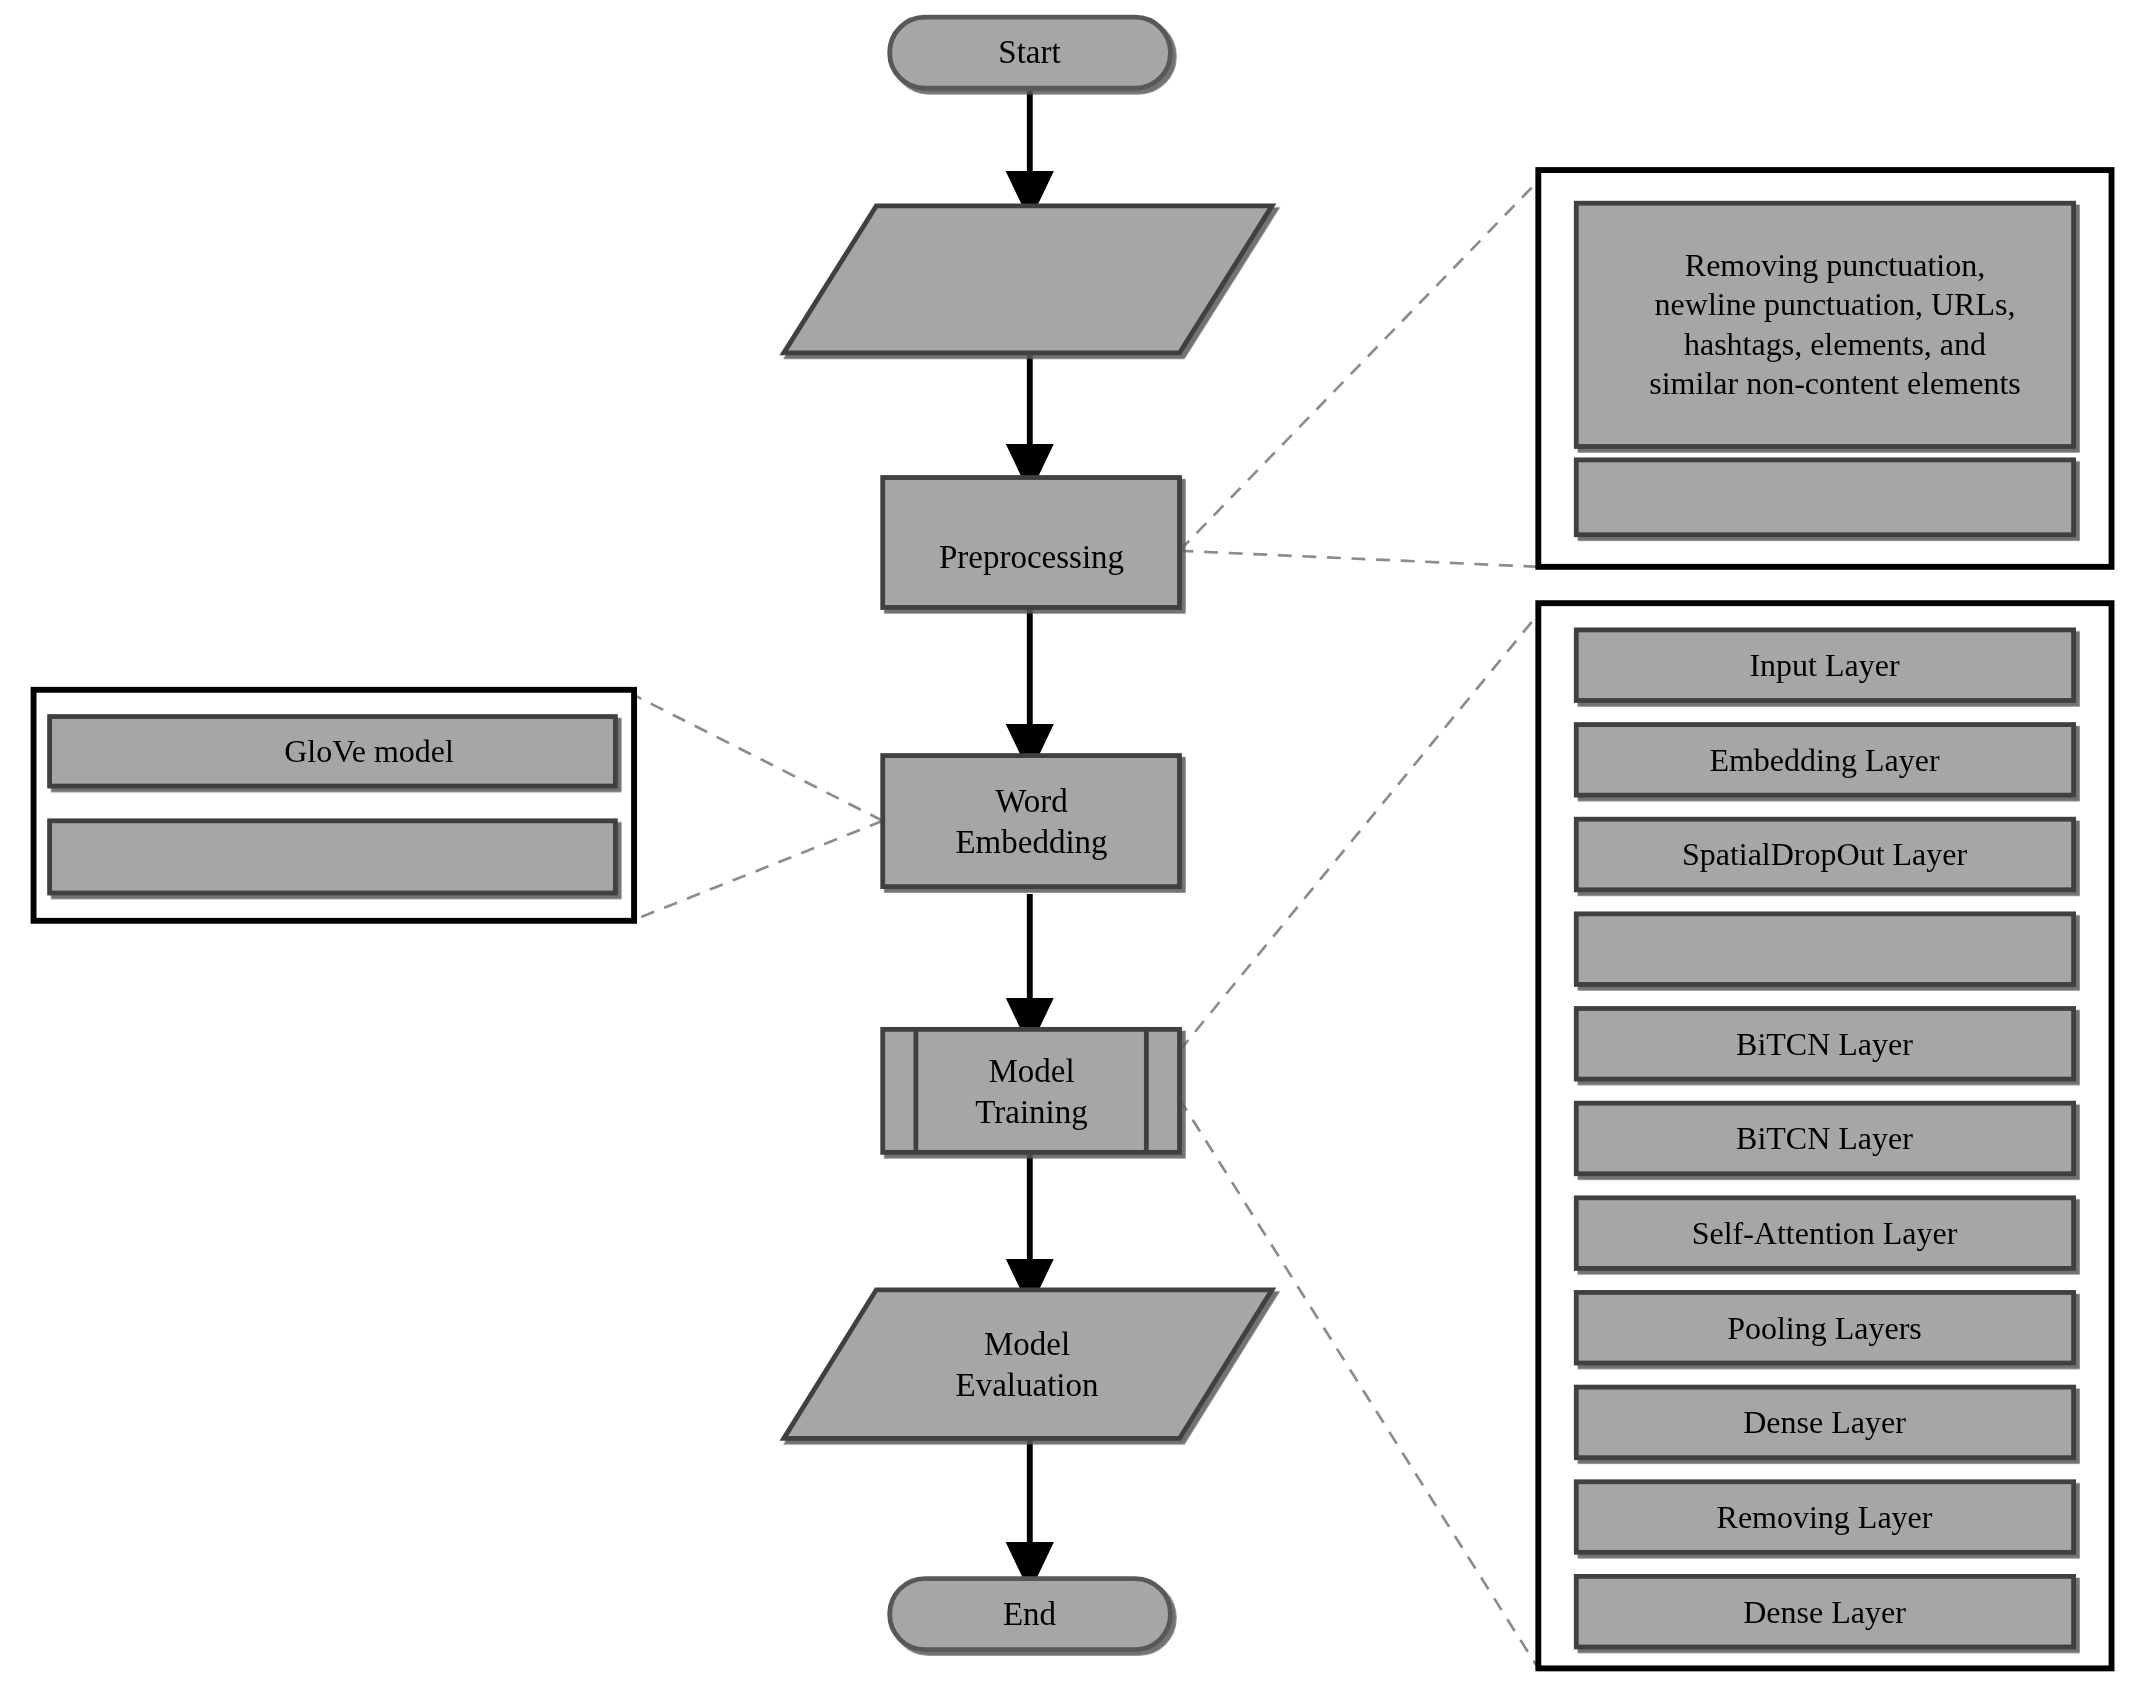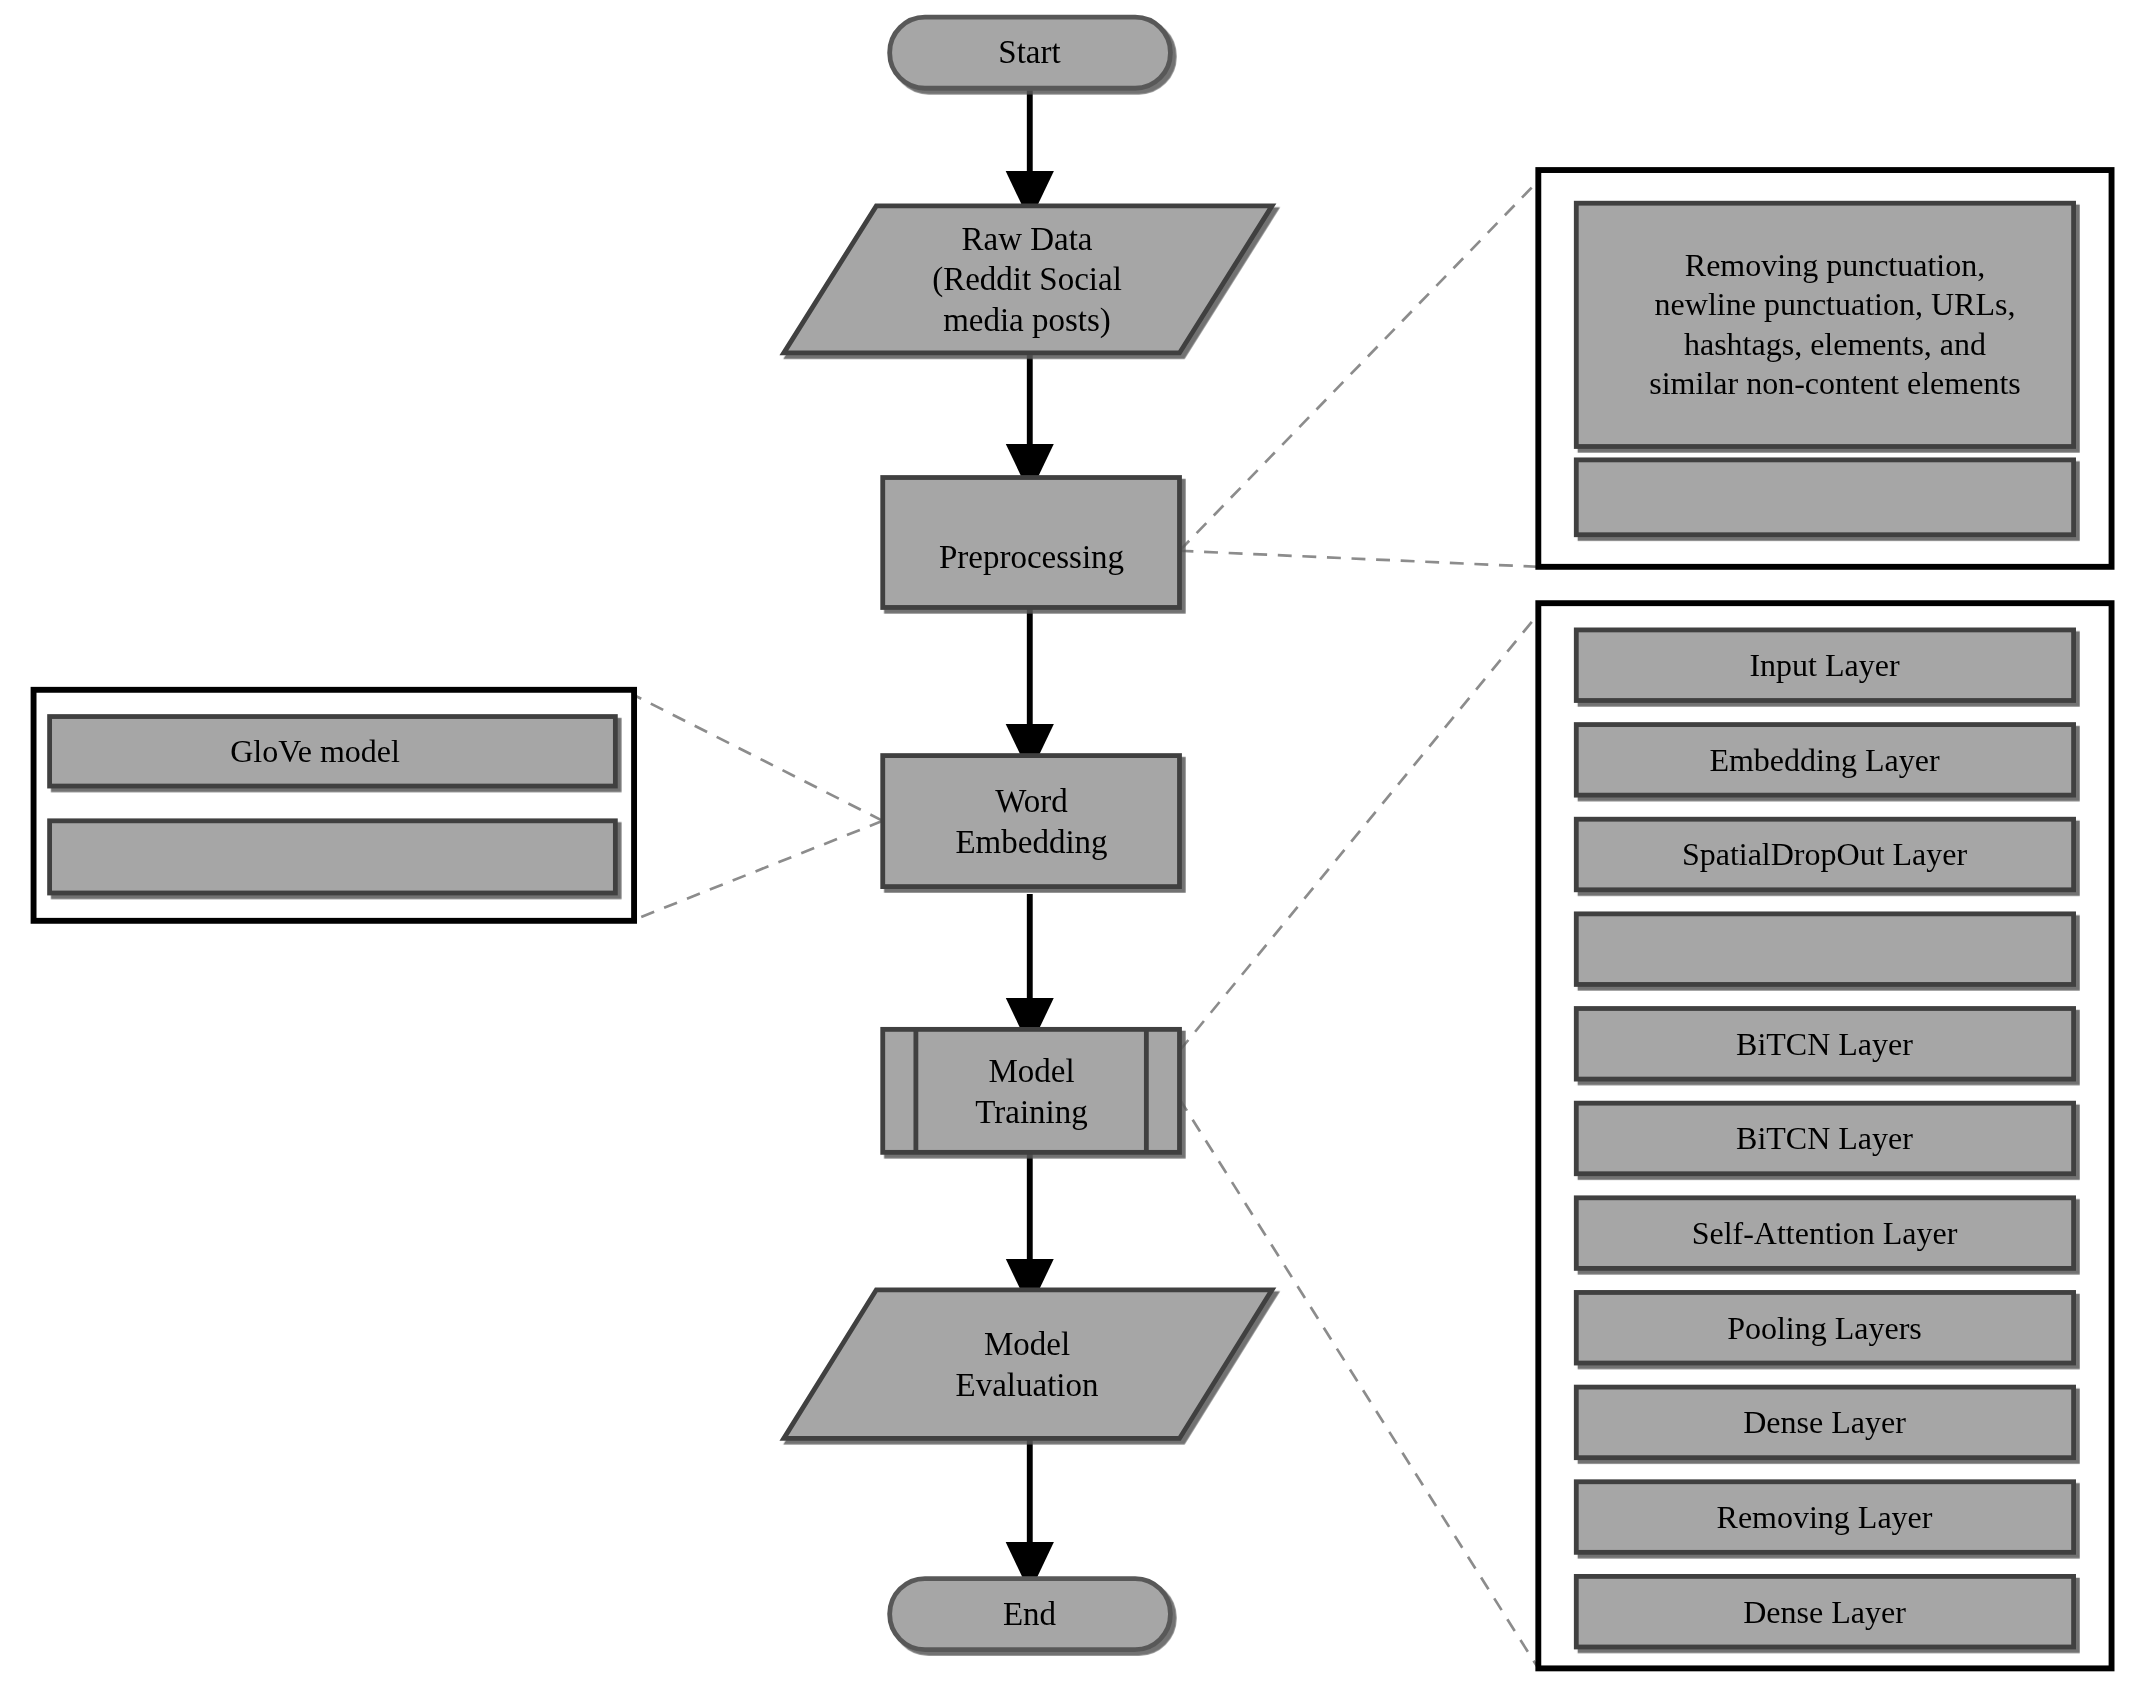--- a/index.html
+++ b/index.html
@@ -135,25 +135,20 @@
         <rect x="2947" y="2771" width="930" height="132"></rect>
         <rect x="2947" y="2948" width="930" height="132"></rect>
       </g>
     </g>
   </svg>
 
   <div class="node-text" style="left:889px; top:17px; width:281px; height:71px; font-size:33px;">
     <span class="t-line">Start</span>
   </div>
 
-  <div class="node-text" style="left:813px; top:206px; width:428px; height:147px; font-size:33px;">
-    <span class="t-line">Raw Data</span>
-    <span class="t-line">(Reddit Social</span>
-    <span class="t-line">media posts)</span>
-  </div>
 
   <div class="node-text" style="left:883px; top:492px; width:297px; height:130px; font-size:33px;">
     <span class="t-line">Preprocessing</span>
   </div>
 
   <div class="node-text" style="left:883px; top:756px; width:297px; height:131px; font-size:33px;">
     <span class="t-line">Word</span>
     <span class="t-line">Embedding</span>
   </div>
 
@@ -172,21 +167,21 @@
   </div>
 
   <div class="node-text left-al" style="left:1597px; top:203px; width:476px; height:243px; font-size:32px;">
     <span class="t-line">Removing punctuation,</span>
     <span class="t-line">newline punctuation, URLs,</span>
     <span class="t-line">hashtags, elements, and</span>
     <span class="t-line">similar non-content elements</span>
   </div>
 
 
-  <div class="node-text" style="left:32px; top:717px; width:566px; height:70px; font-size:32px;">
+  <div class="node-text" style="left:49px; top:717px; width:566px; height:70px; font-size:32px;padding-left:37px;">
     <span class="t-line">GloVe model</span>
   </div>
 
 
   <div class="node-text" style="left:1576px; top:630px; width:497px; height:71px; font-size:32px;">
     <span class="t-line">Input Layer</span>
   </div>
   <div class="node-text" style="left:1576px; top:725px; width:497px; height:71px; font-size:32px;">
     <span class="t-line">Embedding Layer</span>
   </div>

